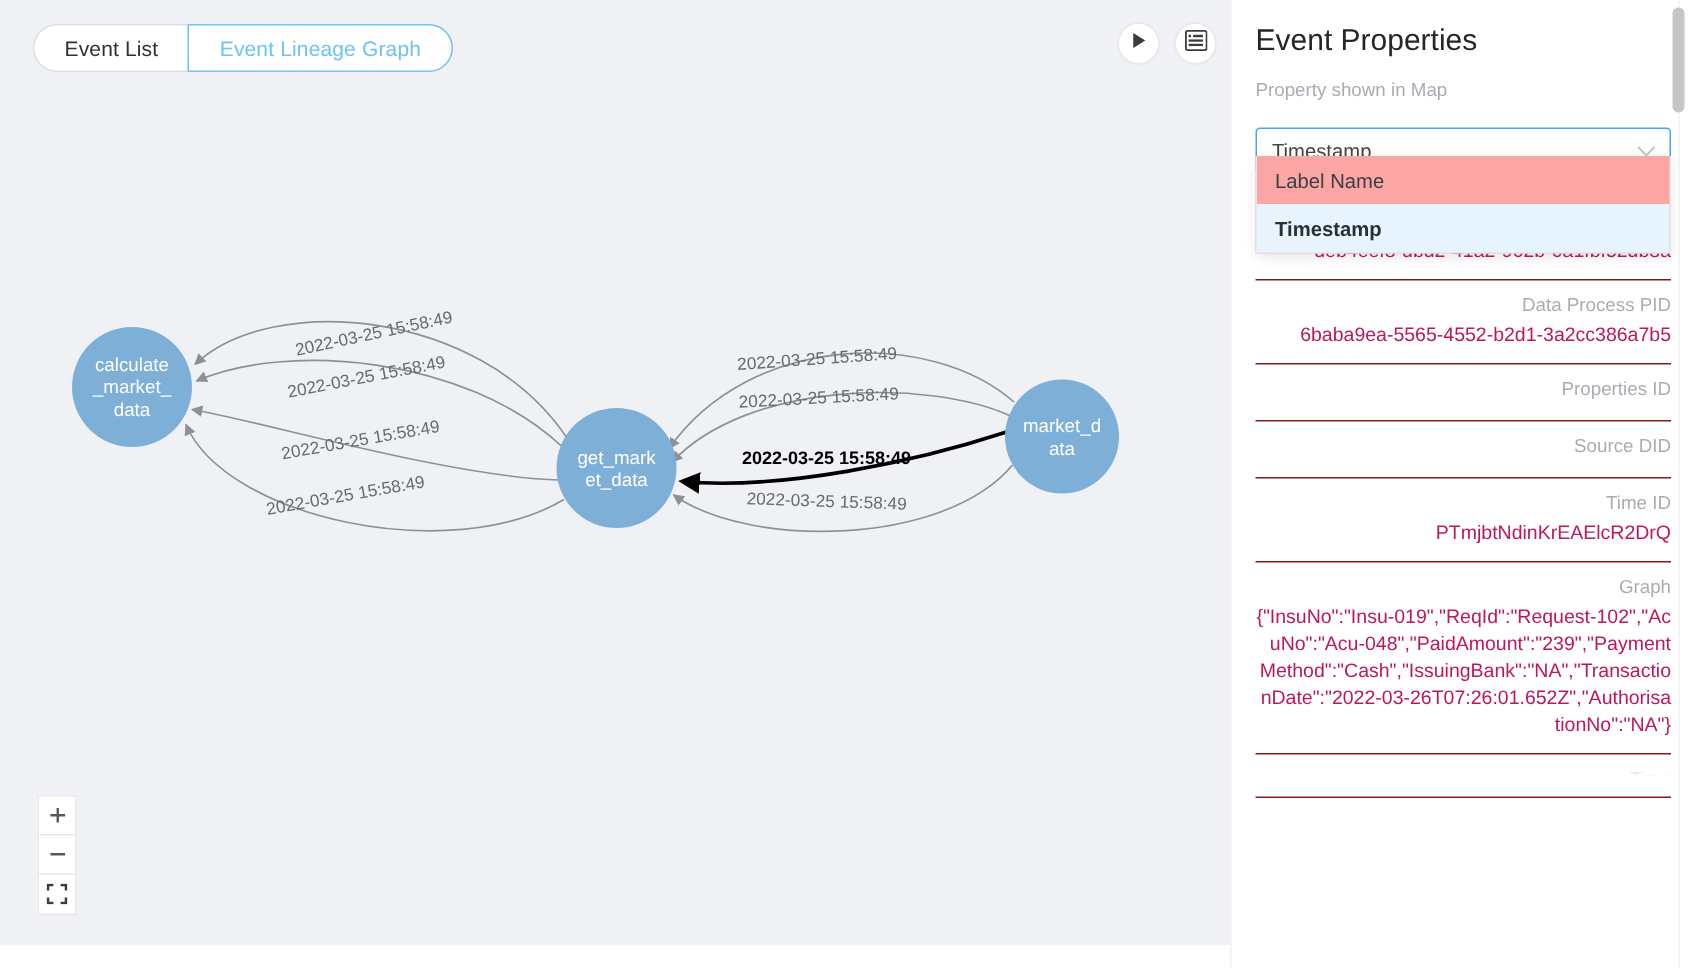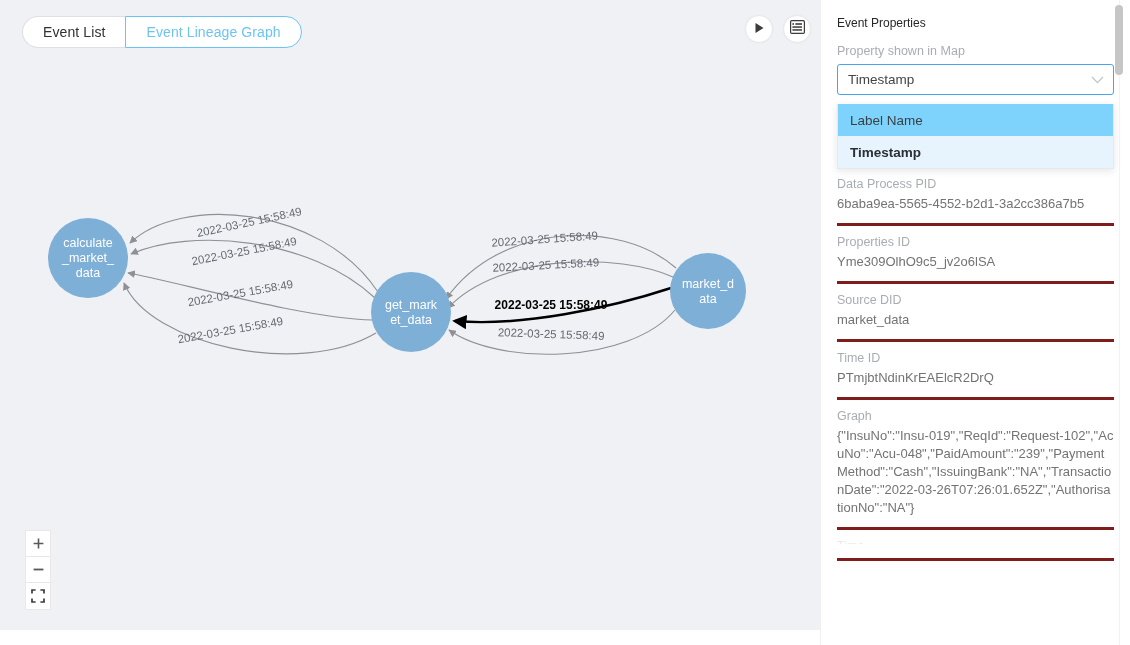--- a/index.html
+++ b/index.html
@@ -124,30 +124,30 @@
     position: absolute;
     right: 0; top: 0;
     width: 310px; height: 645px;
     background: #ffffff;
     border-left: 1px solid #f0f0f0;
     overflow: hidden;
     z-index: 20;
   }
   .panel-inner { padding: 0 16px; position: relative; }
   .panel-title {
-    font-size: 12px;
+    font-size: 20px;
     color: #262626;
     padding-top: 16px;
     padding-bottom: 14px;
     font-weight: 400;
   }
   .field-label {
     font-size: 12.5px;
     color: #a9adb3;
-    margin-bottom: 6px;
+    margin-bottom: 18px;
     font-weight: 400;
   }
   .select-box {
     position: relative;
     height: 31px;
     border: 1px solid #4aa3f0;
     border-radius: 3px;
     display: flex;
     align-items: center;
     padding: 0 10px;
@@ -160,21 +160,21 @@
     position: absolute;
     right: 9px; top: 50%;
     transform: translateY(-50%);
     color: #c0c4cc;
     display: flex;
   }
   .dropdown {
     position: absolute;
     left: 16px; right: 16px;
     top: 104px;
-    background: #7dd3fc;
+    background: #fca5a5;
     border: 1px solid #e8e9ec;
     border-top: none;
     box-shadow: 0 2px 8px rgba(0,0,0,.10);
     z-index: 60;
   }
   .dd-option {
     height: 32px;
     display: flex;
     align-items: center;
     padding: 0 12px;
@@ -183,32 +183,33 @@
     cursor: pointer;
   }
   .dd-option.selected {
     background: #e7f4fd;
     font-weight: bold;
     color: #2b2f34;
   }
 
   .prop-list { margin-top: 10px; }
   .prop-row {
-    border-bottom: 3px solid #7f1d1d;
+    border-bottom: 1px solid #7f1d1d;
     padding: 9px 0 10px 0;
+    text-align: right;
   }
   .prop-row:first-child { padding-top: 14px; }
   .prop-key {
     font-size: 12.5px;
     color: #a9adb3;
     margin-bottom: 4px;
   }
   .prop-val {
     font-size: 13px;
-    color: #737373;
+    color: #be185d;
     line-height: 18px;
     word-break: break-all;
   }
   .prop-row.partial .prop-key {
     opacity: .25;
     height: 5px;
     overflow: hidden;
   }
 
   
@@ -357,25 +358,23 @@
         <div class="prop-row">
           <div class="prop-key">Logic PID</div>
           <div class="prop-val">deb4eef8-dbd2-41a2-902b-0a1fbf52db8a</div>
         </div>
         <div class="prop-row">
           <div class="prop-key">Data Process PID</div>
           <div class="prop-val">6baba9ea-5565-4552-b2d1-3a2cc386a7b5</div>
         </div>
         <div class="prop-row">
           <div class="prop-key">Properties ID</div>
-          <div class="prop-val">Yme309OlhO9c5_jv2o6lSA</div>
         </div>
         <div class="prop-row">
           <div class="prop-key">Source DID</div>
-          <div class="prop-val">market_data</div>
         </div>
         <div class="prop-row">
           <div class="prop-key">Time ID</div>
           <div class="prop-val">PTmjbtNdinKrEAElcR2DrQ</div>
         </div>
         <div class="prop-row">
           <div class="prop-key">Graph</div>
           <div class="prop-val">{"InsuNo":"Insu-019","ReqId":"Request-102","AcuNo":"Acu-048","PaidAmount":"239","PaymentMethod":"Cash","IssuingBank":"NA","TransactionDate":"2022-03-26T07:26:01.652Z","AuthorisationNo":"NA"}</div>
         </div>
         <div class="prop-row partial">

